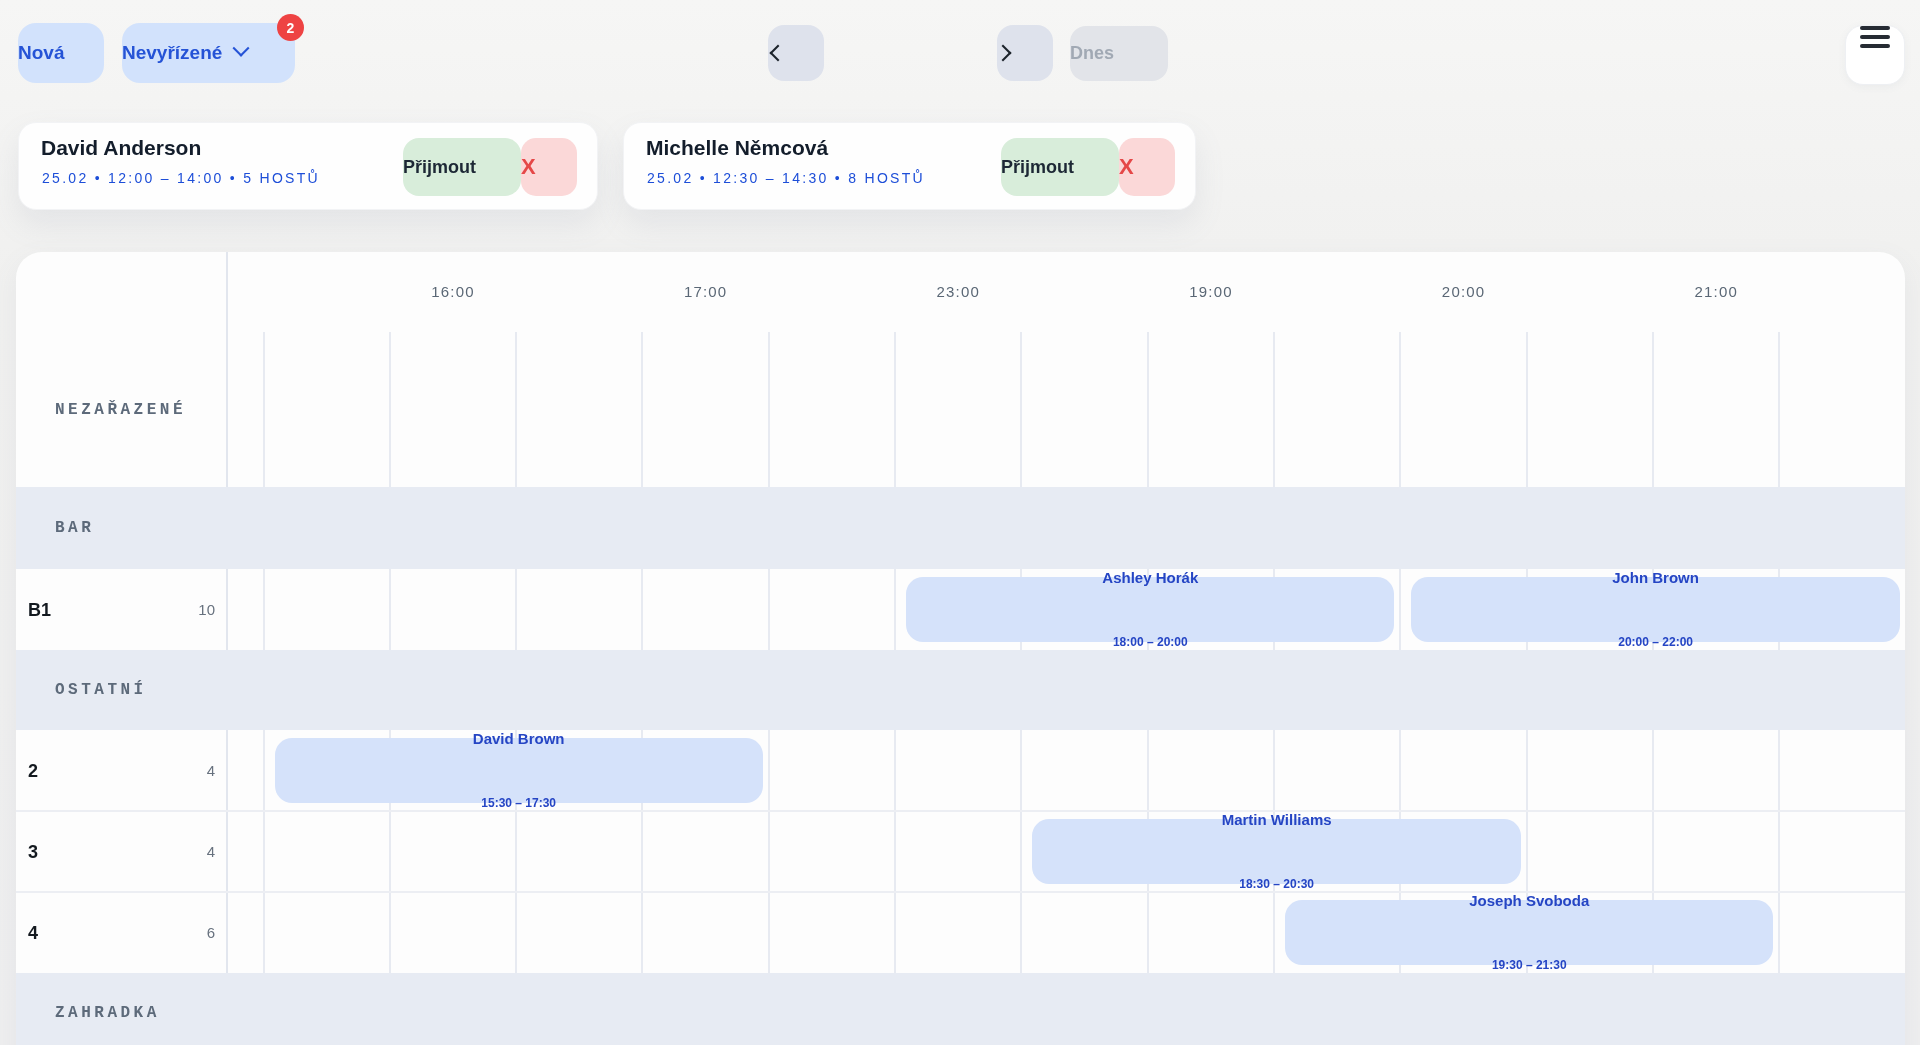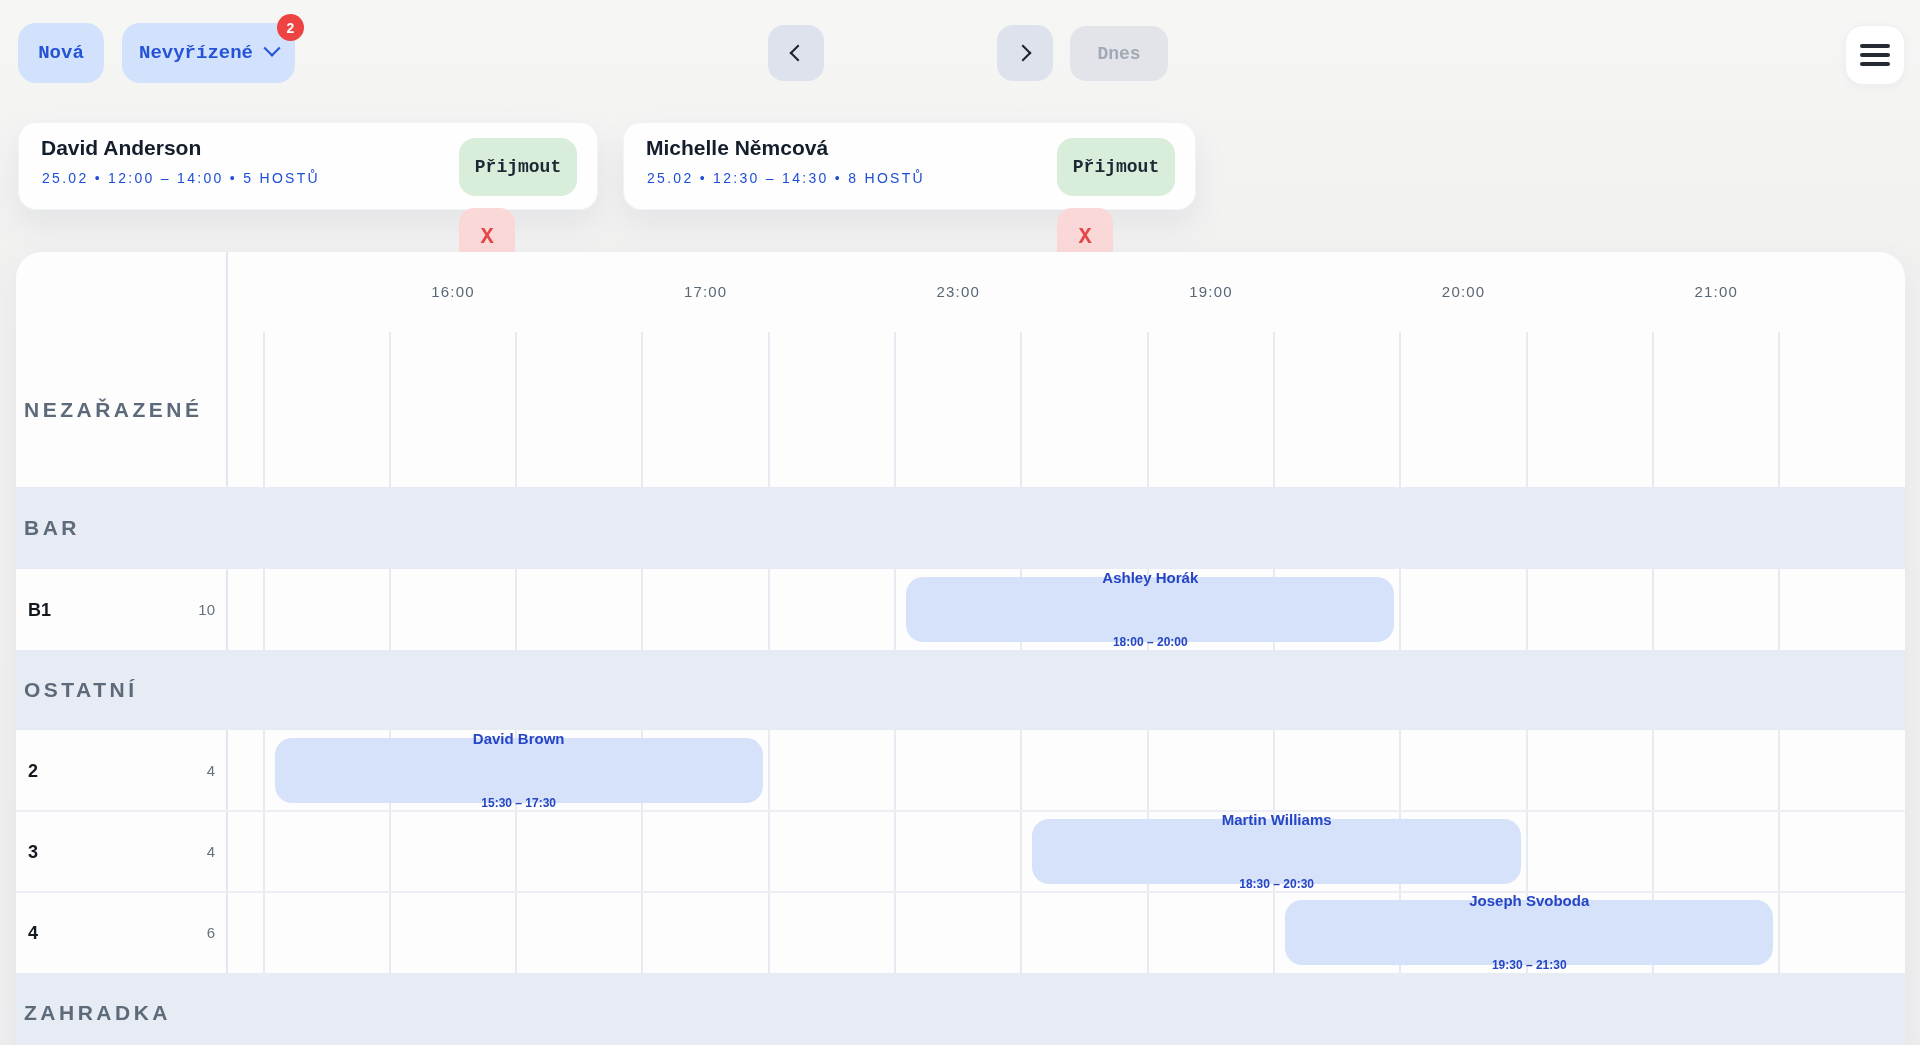--- a/index.html
+++ b/index.html
@@ -3,22 +3,22 @@
 <meta charset="utf-8">
 <style>
   * { margin:0; padding:0; box-sizing:border-box; }
   html,body { width:1920px; height:1045px; overflow:hidden; }
   body { font-family:"Liberation Sans", sans-serif; }
   .stage {
     position:relative; width:1920px; height:1045px; overflow:hidden;
     background:linear-gradient(180deg,#f6f6f5 0%,#f0f0ef 28%,#eeeeef 100%);
   }
   
-  .btn { position:absolute; display:flex; align-items:center; justify-content:center;
-         border:none; cursor:pointer; font-family:Liberation Mono, monospace; }
+  .btn { position:absolute; display:flex; align-items:center; justify-content:flex-start;
+         border:none; cursor:pointer; font-family:Liberation Sans, sans-serif; }
   .btn-blue { background:#d2e2fc; color:#2553d6; font-size:19px; font-weight:700; border-radius:18px; }
   #nova-btn { left:18px; top:23px; width:86px; height:60px; }
   #nevy-btn { left:122px; top:23px; width:173px; height:60px; gap:13px; }
   .chevron-down { width:12px; height:12px; border-right:2.5px solid #2553d6; border-bottom:2.5px solid #2553d6;
                   transform:rotate(45deg) translate(-2px,-2px); margin-top:-4px; }
   #pending-badge { position:absolute; left:277px; top:14px; width:27px; height:27px; border-radius:50%;
                    background:#ee4343; color:#fff; font-size:14px; font-weight:700;
                    display:flex; align-items:center; justify-content:center; }
   #prev-btn { left:768px; top:25px; width:56px; height:56px; background:#dee2ec; border-radius:16px; }
   #next-btn { left:997px; top:25px; width:56px; height:56px; background:#dee2ec; border-radius:16px; }
@@ -34,37 +34,37 @@
               flex-direction:column; gap:5px; }
   .menu-bar { width:30px; height:4px; border-radius:2px; background:#262b33; }
   
   .req-card { position:absolute; top:122px; height:88px; background:#fefefe; border-radius:18px;
               border:1px solid #f2f3f5; box-shadow:0 14px 30px rgba(120,132,155,.12); }
   #req-card-0 { left:18px; width:580px; }
   #req-card-1 { left:623px; width:573px; }
   .req-name { position:absolute; left:22px; top:13px; font-size:21px; font-weight:700; color:#131d2b; white-space:nowrap; }
   .req-details { position:absolute; left:23px; top:47px; font-size:14px; letter-spacing:2.3px;
                  color:#1d4ed8; white-space:nowrap; }
-  .req-actions { position:absolute; right:20px; top:15px; display:flex; gap:12px;flex-direction:column; }
+  .req-actions { position:absolute; right:20px; top:15px; display:flex; gap:0; }
   .accept-btn { position:static; width:118px; height:58px; border-radius:16px; background:#d8edda;
                 color:#1d2835; font-size:18px; font-weight:700; }
   .decline-btn { position:static; width:56px; height:58px; border-radius:15px; background:#fbd8d8;
                  color:#e54848; font-size:22px; font-weight:800; }
   
   #panel { position:absolute; left:16px; top:252px; width:1889px; height:880px;
            background:#fdfdfd; border-radius:26px 26px 0 0;
            box-shadow:0 8px 26px rgba(120,132,155,.08); overflow:hidden; }
   .vline { position:absolute; width:2px; background:#e7eaf1; }
   .vline-sep { position:absolute; width:2px; background:#e2e6ee; }
   .hline { position:absolute; left:0; height:1.5px; background:#eceef3; }
   .time-label { position:absolute; top:25px; height:28px; display:flex; align-items:center; justify-content:center;
                 font-size:15px; font-weight:500; letter-spacing:1.2px; color:#5a6775; }
   .band { position:absolute; left:0; width:100%; background:#e7ebf3; }
-  .section-label { position:absolute; left:8px; font-size:21px; font-weight:600; letter-spacing:3.5px;
-                   color:#5d6a7a; white-space:nowrap; }
+  .section-label { position:absolute; left:39px; font-size:16px; font-weight:600; letter-spacing:3.5px;
+                   color:#5d6a7a; white-space:nowrap;font-family:Liberation Mono, monospace; }
   .row-name { position:absolute; left:12px; font-size:18px; font-weight:700; color:#13191f; }
   .row-cap { position:absolute; font-size:15px; font-weight:500; color:#67717e; text-align:right; }
   .lane { position:absolute; left:0; width:100%; }
   .event-pill { position:absolute; background:#d5e2fa; border-radius:17px;
                 display:flex; flex-direction:column; align-items:center; justify-content:center;
                 color:#2545c4; cursor:pointer; }
   .event-name { font-size:15px; font-weight:700; line-height:1.3; white-space:nowrap; }
   .event-time { font-size:12px; font-weight:700; line-height:1.3; white-space:nowrap;margin-top:48px; }
 </style>
 </head>
@@ -137,20 +137,24 @@
       <div class="section-label" style="top: 147.5px; height: 20px; line-height: 20px;">NEZAŘAZENÉ</div>
       <div class="band" style="top: 235px; height: 82px;"></div>
       <div class="section-label" style="top: 266px; height: 20px; line-height: 20px; z-index: 2;">BAR</div>
       <div class="lane" style="top: 317px; height: 81px;"></div>
       <div class="row-name" style="top: 346.5px; height: 22px; line-height: 22px;">B1</div>
       <div class="row-cap" style="left: 0px; width: 199px; top: 348.5px; height: 18px; line-height: 18px;">10</div>
       <div class="event-pill" style="left: 890.15px; top: 325px; width: 488.32px; height: 65px; z-index: 3;">
         <div class="event-name">Ashley Horák</div>
         <div class="event-time">18:00 – 20:00</div>
       </div>
+      <div class="event-pill" style="left: 1395.47px; top: 325px; width: 488.32px; height: 65px; z-index: 3;">
+        <div class="event-name">John Brown</div>
+        <div class="event-time">20:00 – 22:00</div>
+      </div>
       <div class="band" style="top: 398px; height: 80px;"></div>
       <div class="section-label" style="top: 428px; height: 20px; line-height: 20px; z-index: 2;">OSTATNÍ</div>
       <div class="lane" style="top: 478px; height: 81px;"></div>
       <div class="row-name" style="top: 507.5px; height: 22px; line-height: 22px;">2</div>
       <div class="row-cap" style="left: 0px; width: 199px; top: 509.5px; height: 18px; line-height: 18px;">4</div>
       <div class="hline" style="top: 558px; width: 100%; z-index: 1;"></div>
       <div class="event-pill" style="left: 258.5px; top: 486px; width: 488.32px; height: 65px; z-index: 3;">
         <div class="event-name">David Brown</div>
         <div class="event-time">15:30 – 17:30</div>
       </div>

